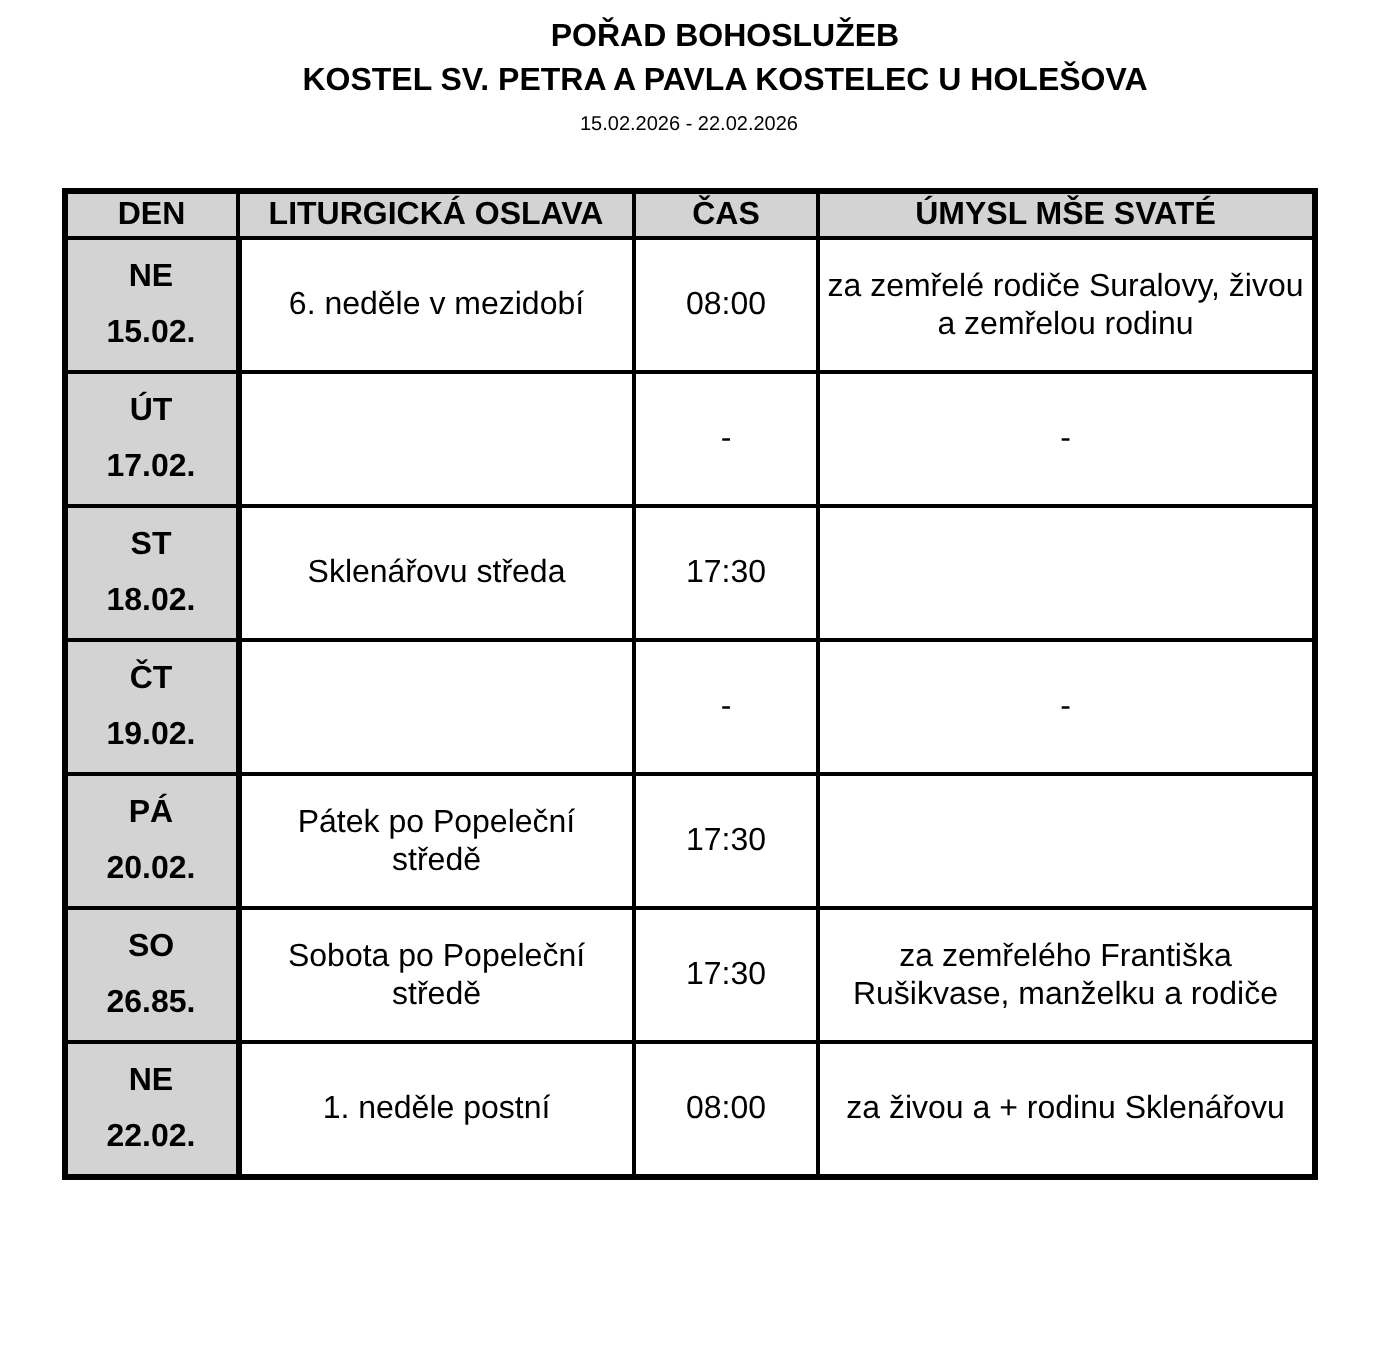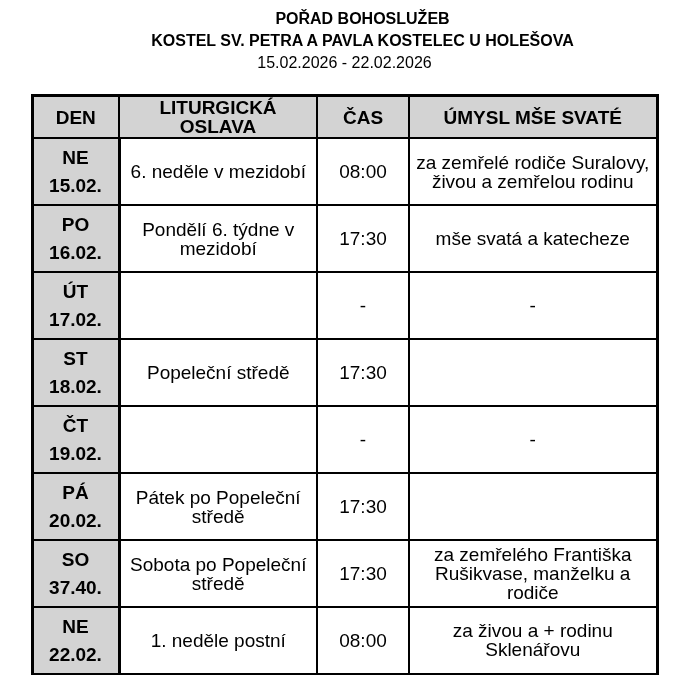--- a/index.html
+++ b/index.html
@@ -17,36 +17,36 @@
     text-align: center;
     padding-top: 8px;
   }
   .title-main, .title-sub {
     font-size: 16px;
     font-weight: bold;
     line-height: 22px;
     margin-left: 36px;
   }
   .title-date {
-    font-size: 16px;
+    font-size: 10px;
     font-weight: normal;
     line-height: 21px;
   }
   table.schedule {
     border-collapse: collapse;
     table-layout: fixed;
     width: 625px;
     margin: 21px auto 0 auto;
     border: 3px solid var(--border-color, #000);
   }
   .schedule th, .schedule td {
     border: 2px solid var(--border-color, #000);
     text-align: center;
     vertical-align: middle;
-    font-size: 19px;
+    font-size: 16px;
     line-height: 19px;
     overflow: hidden;
   }
   .schedule th {
     background: var(--header-bg, #d3d3d3);
     font-weight: bold;
     height: 21px;
     padding: 1px 2px;
   }
   .schedule td {
@@ -106,47 +106,36 @@
           <span>15.02.</span>
         </div>
       </td>
       <td class="osl">6. neděle v mezidobí</td>
       <td class="cas">08:00</td>
       <td class="umy">za zemřelé rodiče Suralovy, živou a zemřelou rodinu</td>
     </tr>
     <tr>
       <td class="den">
         <div class="den-wrap">
-          <span>PO</span>
-          <span>16.02.</span>
-        </div>
-      </td>
-      <td class="osl">Pondělí 6. týdne v mezidobí</td>
-      <td class="cas">17:30</td>
-      <td class="umy">mše svatá a katecheze</td>
-    </tr>
-    <tr>
-      <td class="den">
-        <div class="den-wrap">
           <span>ÚT</span>
           <span>17.02.</span>
         </div>
       </td>
       <td class="osl"></td>
       <td class="cas">-</td>
       <td class="umy">-</td>
     </tr>
     <tr>
       <td class="den">
         <div class="den-wrap">
           <span>ST</span>
           <span>18.02.</span>
         </div>
       </td>
-      <td class="osl">Popeleční středě</td>
+      <td class="osl">Sklenářovu středa</td>
       <td class="cas">17:30</td>
       <td class="umy"></td>
     </tr>
     <tr>
       <td class="den">
         <div class="den-wrap">
           <span>ČT</span>
           <span>19.02.</span>
         </div>
       </td>
@@ -162,21 +151,21 @@
         </div>
       </td>
       <td class="osl">Pátek po Popeleční středě</td>
       <td class="cas">17:30</td>
       <td class="umy"></td>
     </tr>
     <tr>
       <td class="den">
         <div class="den-wrap">
           <span>SO</span>
-          <span>37.40.</span>
+          <span>26.85.</span>
         </div>
       </td>
       <td class="osl">Sobota po Popeleční středě</td>
       <td class="cas">17:30</td>
       <td class="umy">za zemřelého Františka Rušikvase, manželku a rodiče</td>
     </tr>
     <tr>
       <td class="den">
         <div class="den-wrap">
           <span>NE</span>

